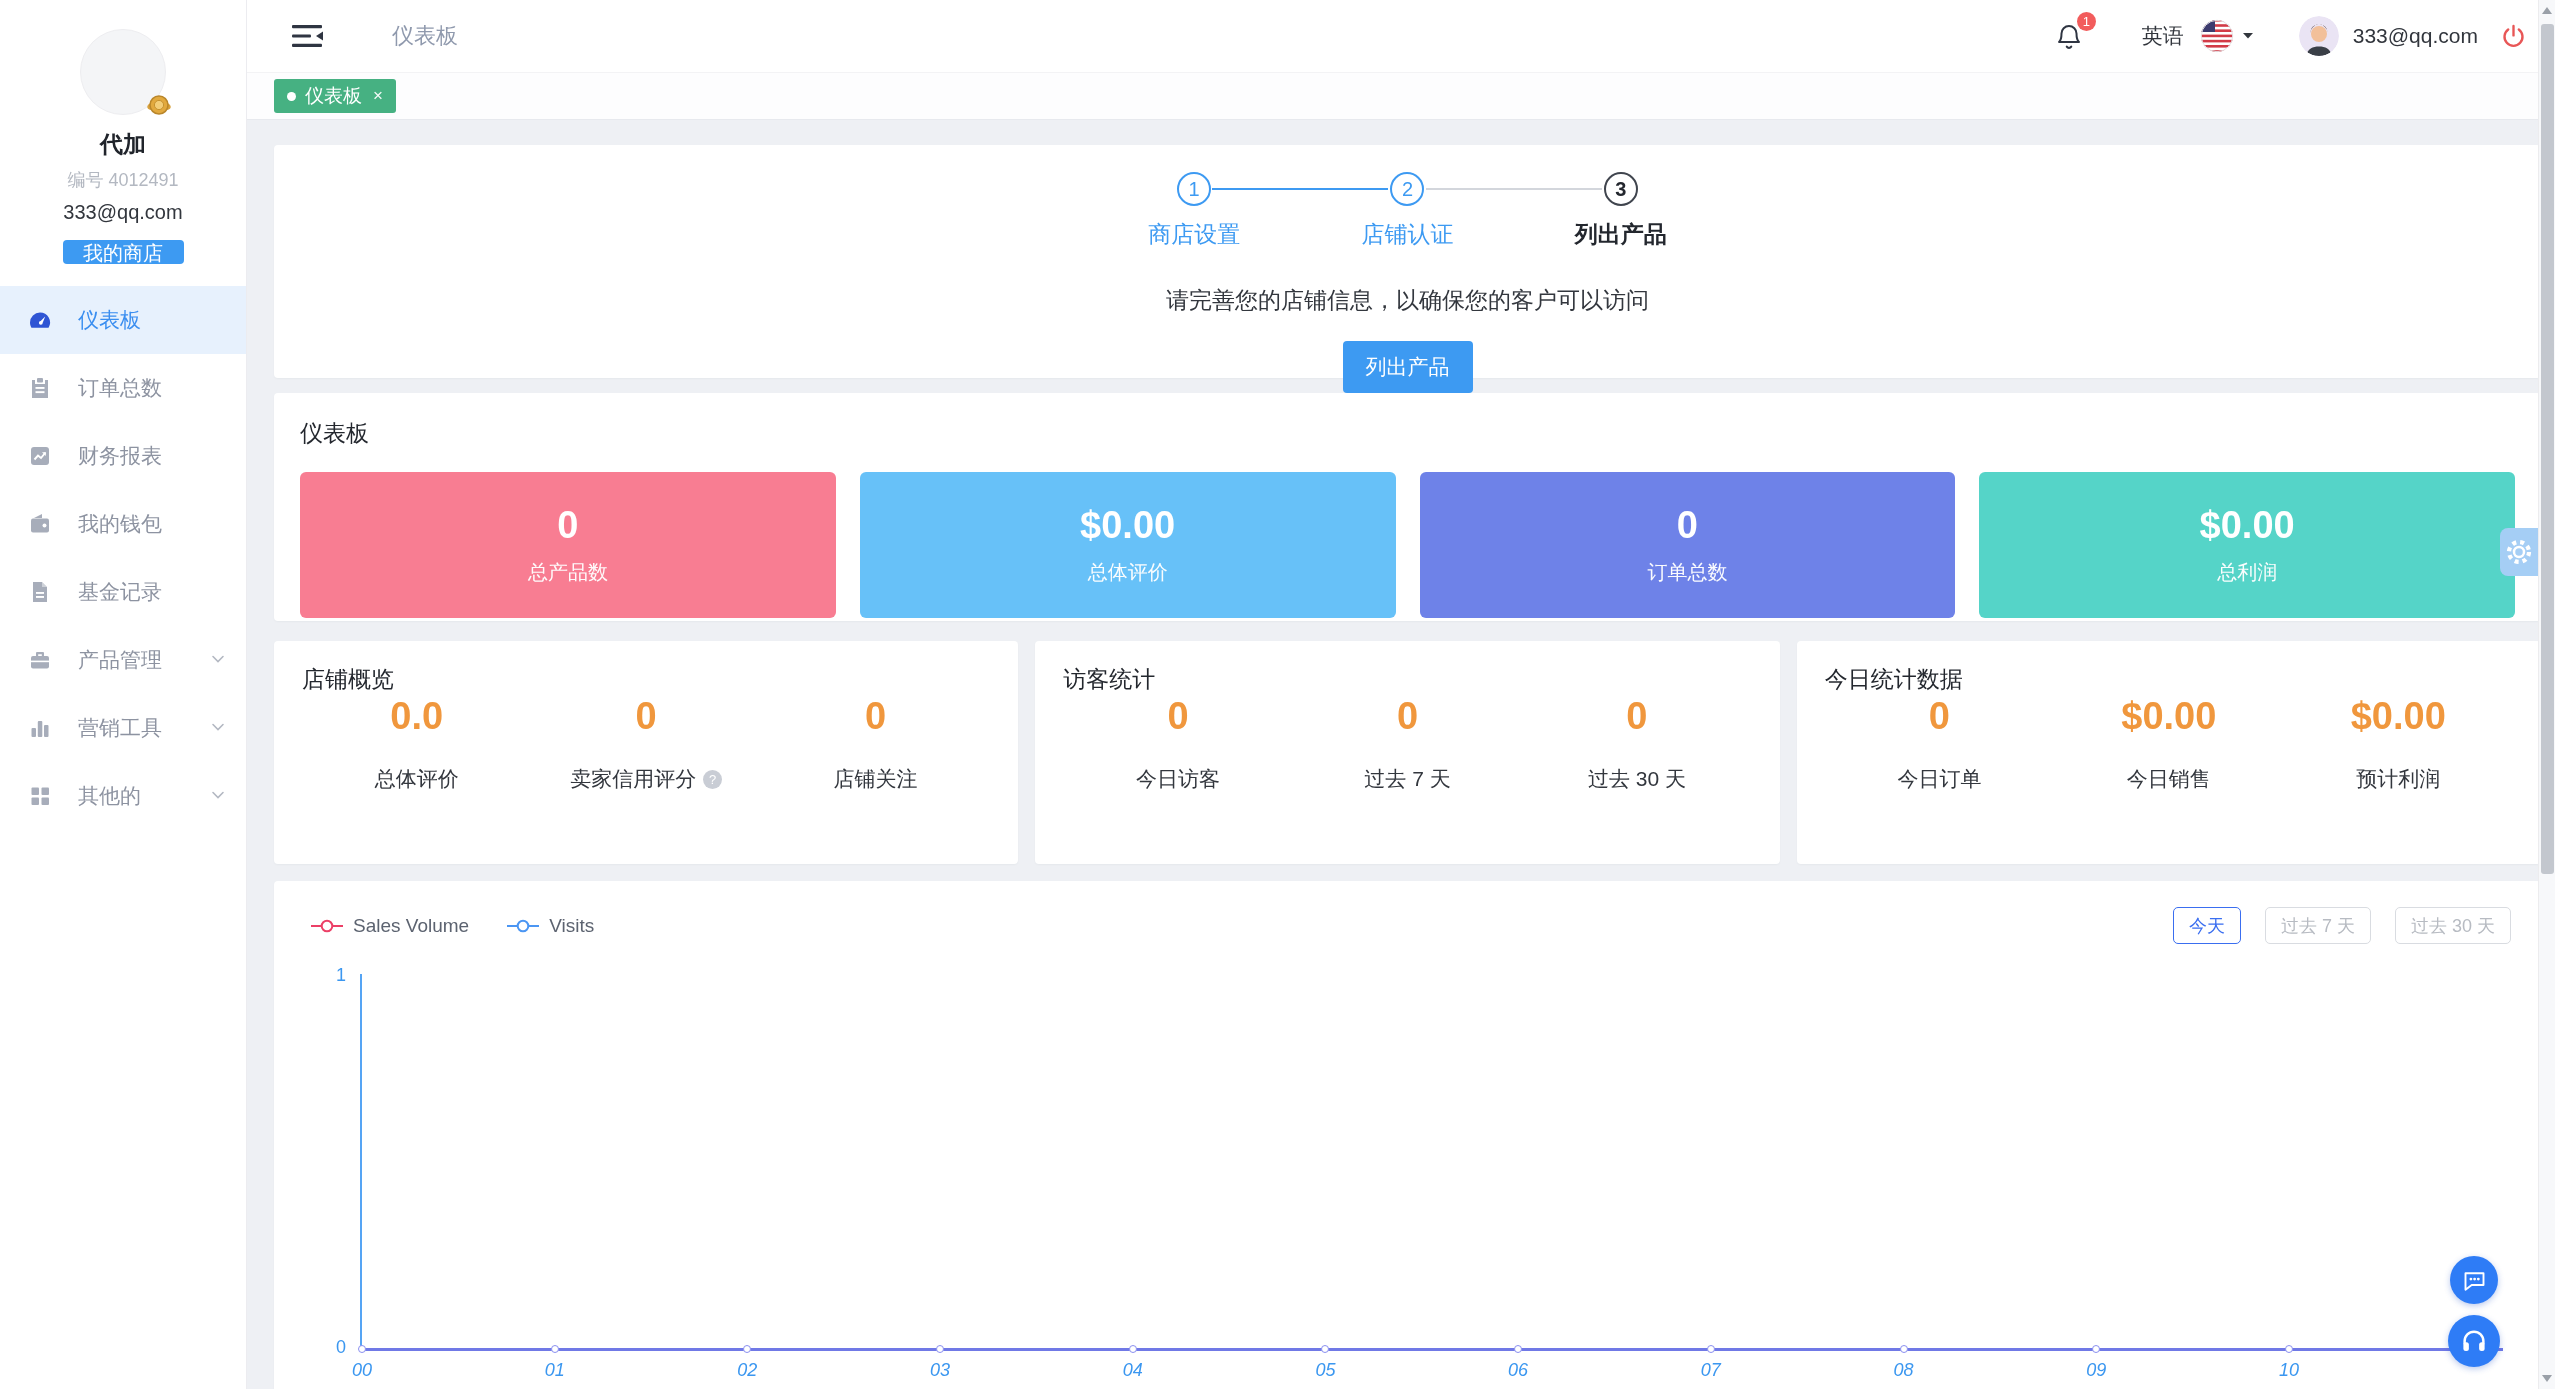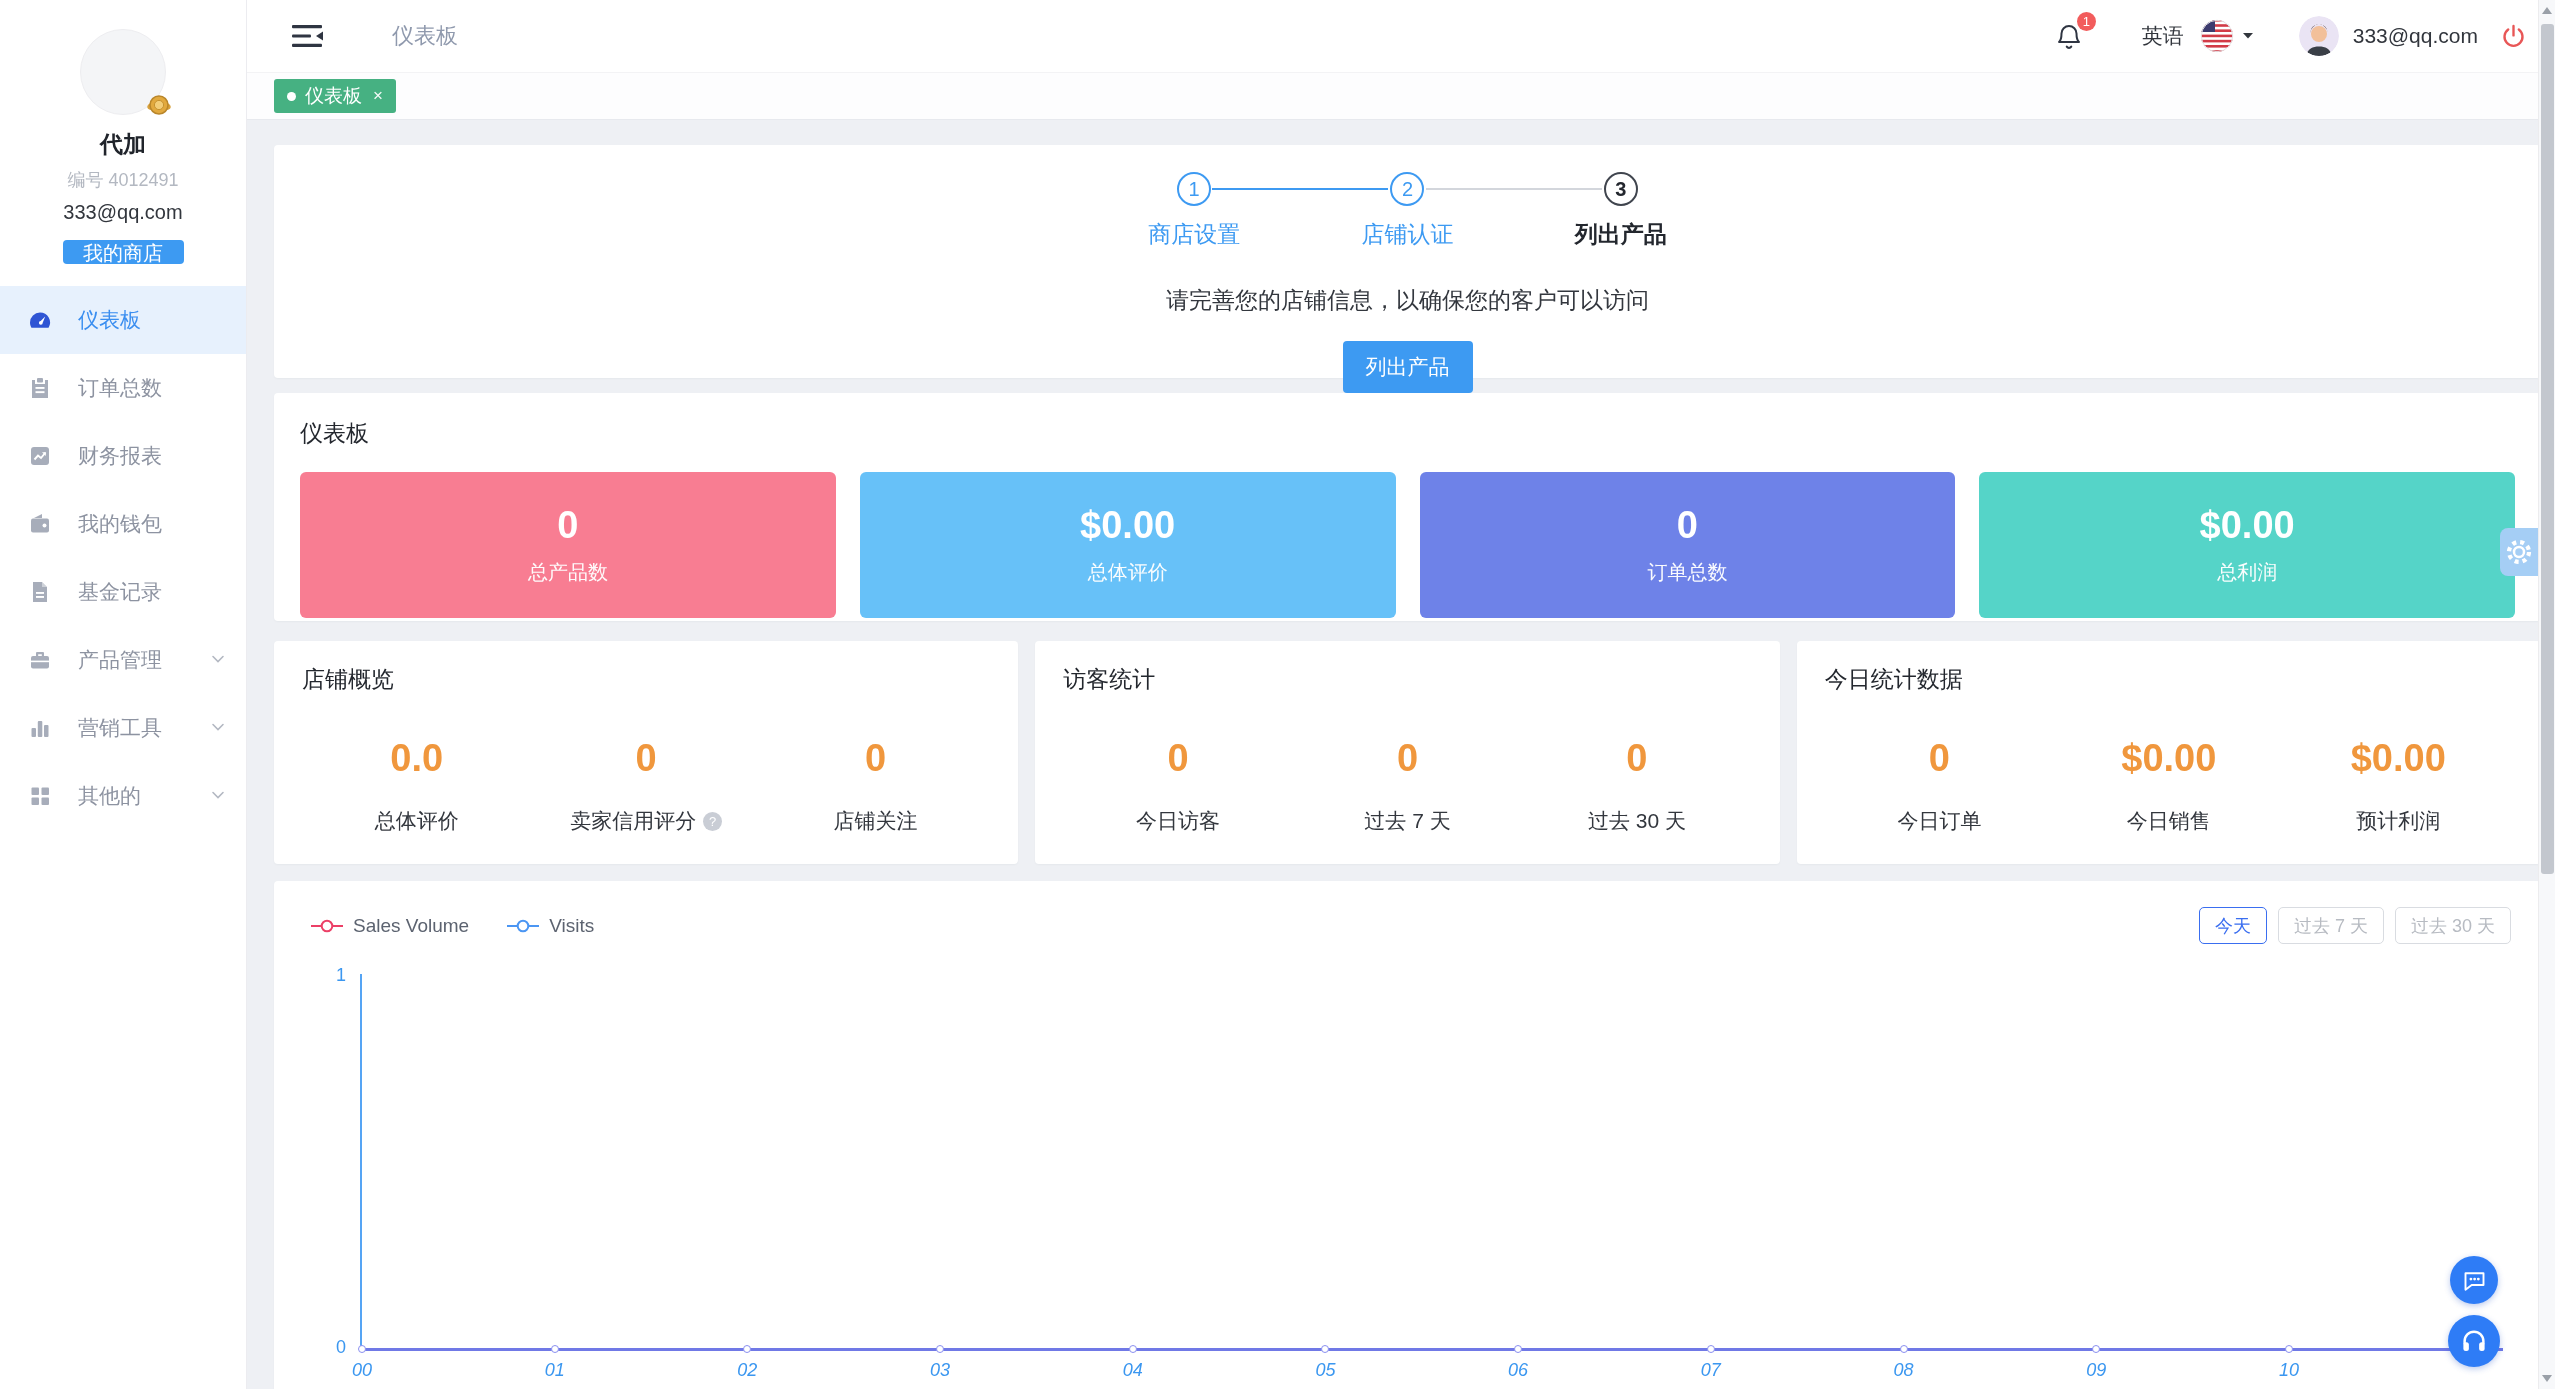--- a/index.html
+++ b/index.html
@@ -77,33 +77,33 @@
   .stat-card { flex:1; height:146px; border-radius:6px; color:#fff; display:flex; flex-direction:column;
     align-items:center; justify-content:center; gap:12px; }
   .stat-card .sc-value { font-size:38px; font-weight:bold; }
   .stat-card .sc-label { font-size:20px; opacity:.97; }
   .sc-0 { background:#f87d92; } .sc-1 { background:#67c1f8; } .sc-2 { background:#6e82e8; } .sc-3 { background:#55d4c8; }
 
   
   .panels { display:flex; gap:17px; margin-bottom:17px; }
   .panel { flex:1; height:223px; padding:23px 28px; }
   .panel-title { font-size:23px; color:#23272e; }
-  .panel-stats { display:flex; margin-top:42px; }
+  .panel-stats { display:flex; }
   .pstat { flex:1; text-align:center; }
   .pnum { font-size:38px; font-weight:bold; color:#f0973d; }
   .plabel { margin-top:27px; font-size:21px; color:#33373e; display:flex; align-items:center; justify-content:center; gap:7px; }
   .help-dot { width:19px; height:19px; border-radius:50%; background:#c9cdd5; color:#fff; font-size:13px;
     line-height:19px; text-align:center; display:inline-block; }
 
   
   .chart-card { height:560px; padding:26px 30px 0; }
   .chart-header { display:flex; align-items:center; }
   .legend { display:flex; gap:38px; align-items:flex-end; padding-left:7px; }
   .legend-item { display:flex; align-items:center; gap:10px; font-size:19px; color:#5c6370; cursor:pointer; }
-  .range-buttons { margin-left:auto; display:flex; gap:11px;padding-left:37px; }
+  .range-buttons { margin-left:auto; display:flex; gap:24px;padding-left:37px; }
   .range-btn { height:37px; padding:0 15px; border-radius:5px; background:#fff; font-size:18px; cursor:pointer;
     border:1px solid #d9dce1; color:#b7bbc2; font-family:inherit; }
   .range-btn.active { border:1.5px solid #3a6ef0; color:#3a6ef0; }
   .plot { position:relative; margin:30px 8px 0 56px; height:375px; border-left:2px solid #55a4f4; }
   .ylab { position:absolute; font-size:18px; color:#3b97f0; left:-26px; }
   .ylab.top { top:-9px; } .ylab.bottom { bottom:-9px; }
   .dataline { position:absolute; left:0; right:0; bottom:-1.5px; height:3px; background:#7079e6; }
   .pt { position:absolute; bottom:-4px; width:8px; height:8px; border:1.5px solid #8a8ff0; background:#fff;
     border-radius:50%; transform:translateX(-50%); }
   .xlabels { position:absolute; left:0; right:0; top:100%; height:30px;font-style:italic; }

